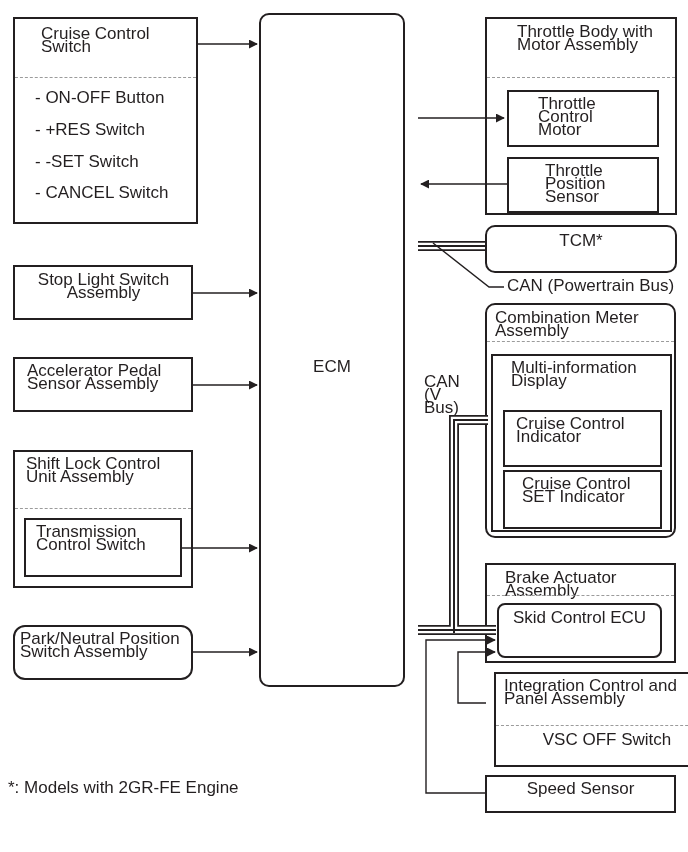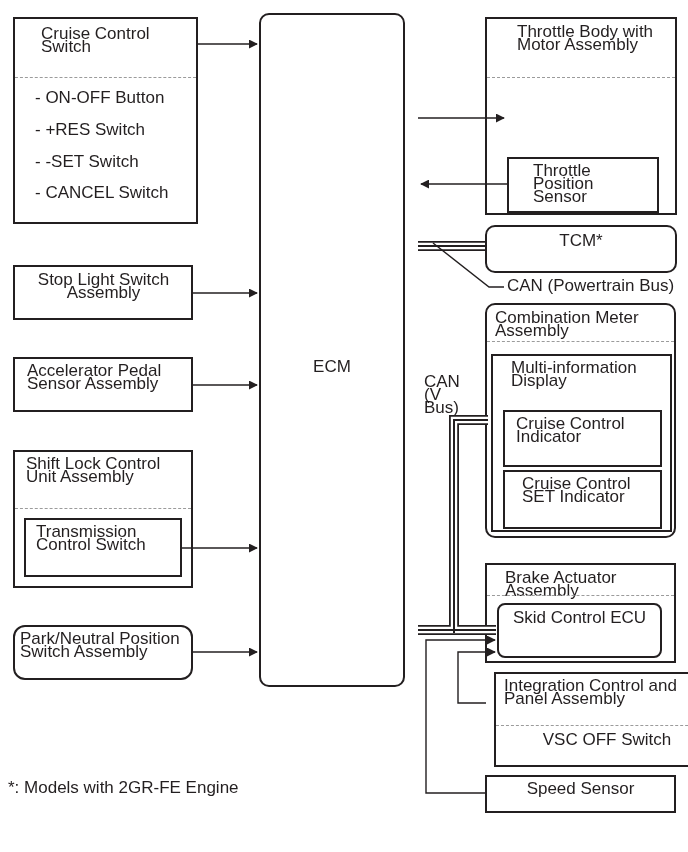--- a/index.html
+++ b/index.html
@@ -48,22 +48,25 @@
     <div class="t" style="left:5px;top:5px;width:165px;">Park/Neutral Position Switch Assembly</div>
   </div>
 
   <div class="box rounded" style="left:259px;top:13px;width:146px;height:674px;">
     <div class="t ctr" style="left:0;right:0;top:345px;">ECM</div>
   </div>
 
   <div class="box" style="left:485px;top:17px;width:192px;height:198px;">
     <div class="t" style="left:30px;top:6px;width:140px;">Throttle Body with Motor Assembly</div>
     <div class="dash" style="left:0;right:0;top:58px;"></div>
+    <div class="box" style="left:20px;top:71px;width:152px;height:57px;">
+      <div class="t" style="left:29px;top:5px;width:100px;">Throttle Control Motor</div>
+    </div>
     <div class="box" style="left:20px;top:138px;width:152px;height:56px;">
-      <div class="t" style="left:24px;top:5px;width:110px;">Throttle Position Sensor</div>
+      <div class="t" style="left:36px;top:5px;width:110px;">Throttle Position Sensor</div>
     </div>
   </div>
 
   <div class="box rounded" style="left:485px;top:225px;width:192px;height:48px;">
     <div class="t ctr" style="left:0;right:0;top:7px;">TCM*</div>
   </div>
 
   <div class="t" style="left:507px;top:279px;">CAN (Powertrain Bus)</div>
 
   <div class="t" style="left:424px;top:375px;width:54px;">CAN (V Bus)</div>

